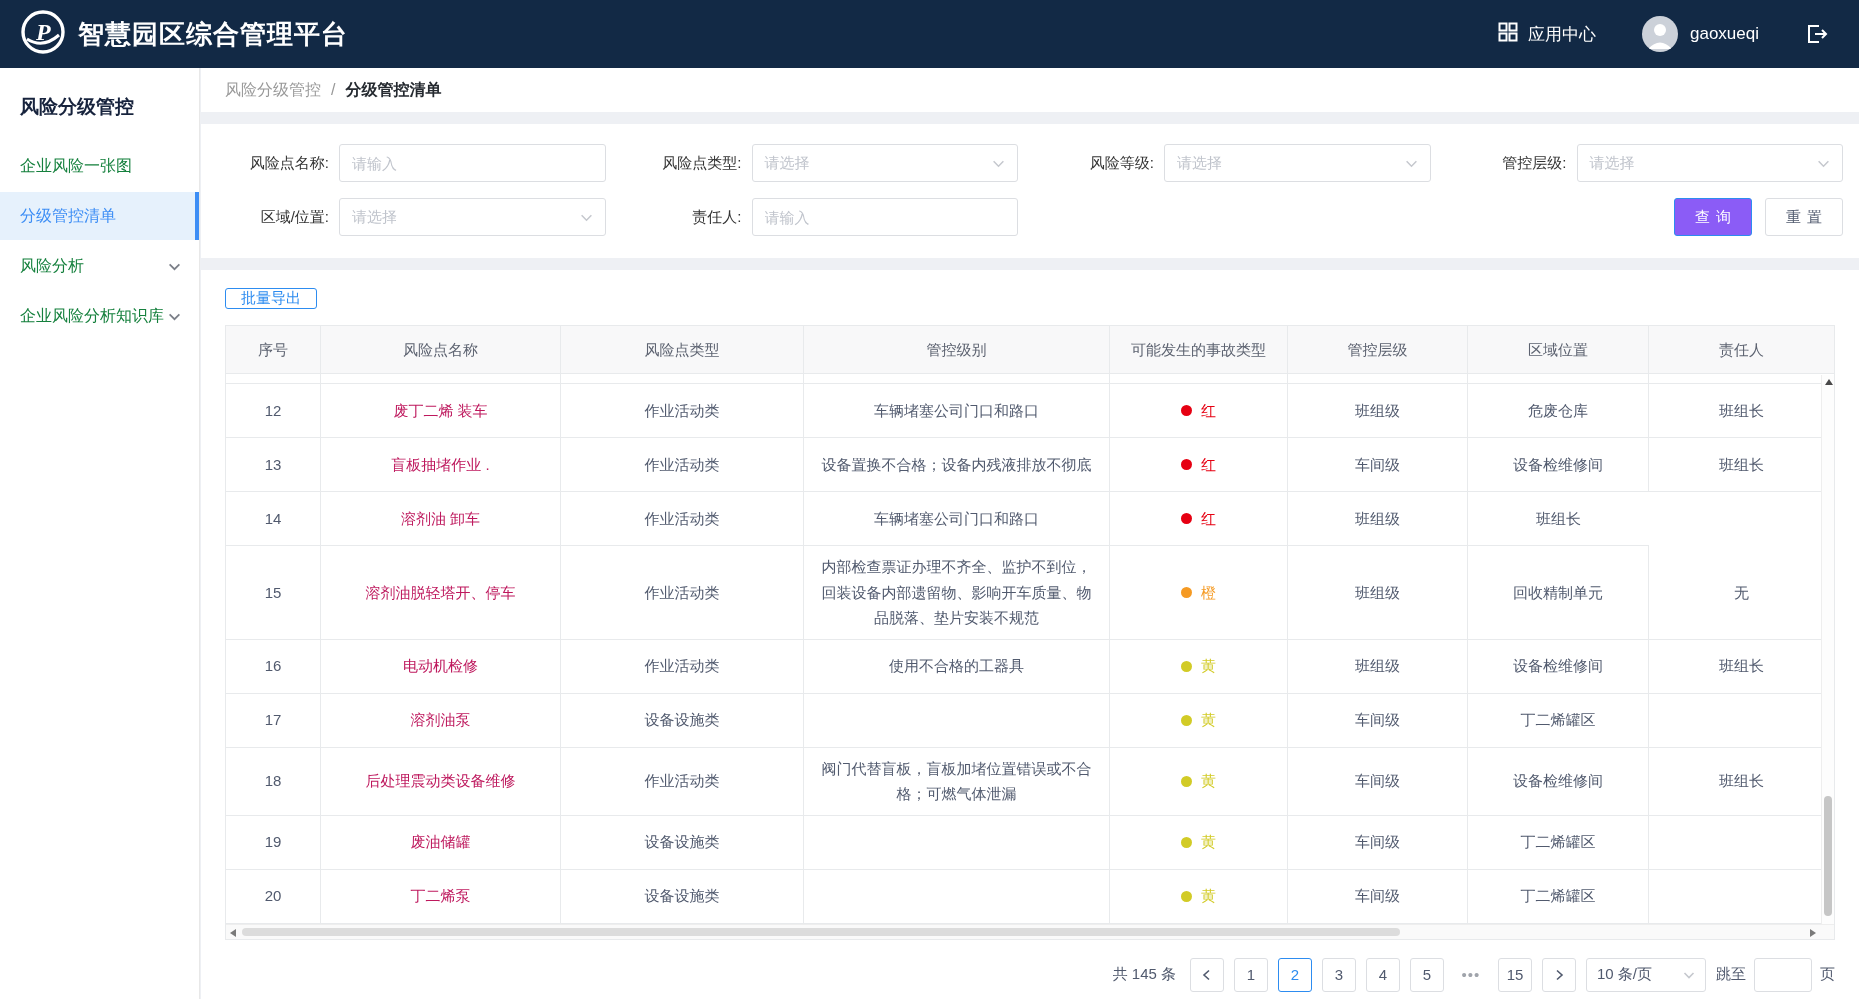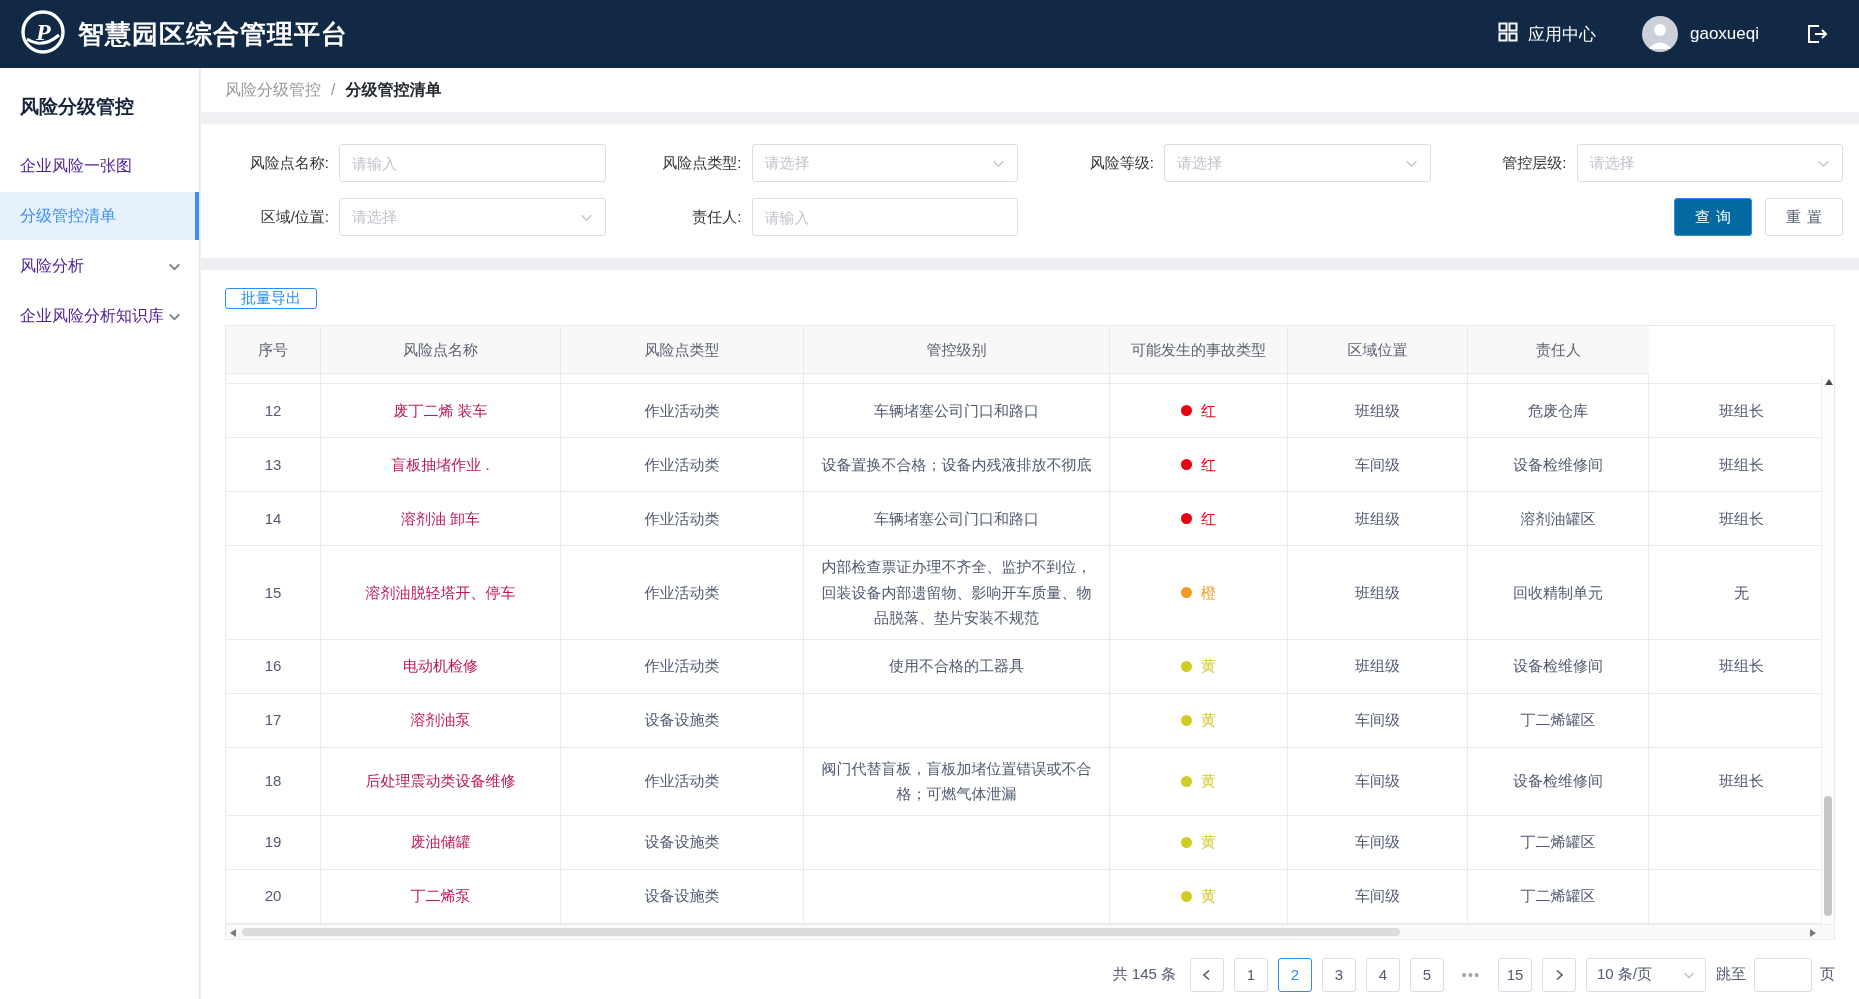--- a/index.html
+++ b/index.html
@@ -16,21 +16,21 @@
   .user { display:flex; align-items:center; gap:12px; cursor:pointer; }
   .avatar { width:36px; height:36px; border-radius:50%; background:#ccd1d9;
     display:flex; align-items:center; justify-content:center; overflow:hidden; }
   .logout { cursor:pointer; display:flex; align-items:center; }
 
   
   .sidebar { position:fixed; top:68px; left:0; bottom:0; width:200px; background:#fff;
     border-right:1px solid #e8e8e8; z-index:2; }
   .sidebar-title { font-size:19px; font-weight:700; color:#17233d; padding:26px 20px 22px 20px; }
   .side-item { height:48px; display:flex; align-items:center; justify-content:space-between;
-    padding:0 18px 0 20px; font-size:16px; color:#4c1d95; cursor:pointer; margin-bottom:2px; }
+    padding:0 18px 0 20px; font-size:16px; color:#15803d; cursor:pointer; margin-bottom:2px; }
   .side-item.active { background:#e6f1fc; color:#3d8ef5; border-right:4px solid #3d8ef5; padding-right:14px; }
   .side-item .chev { color:#7a7e87; display:flex; }
 
   
   .main { margin-left:201px; height:calc(100% - 68px); display:flex; flex-direction:column; }
   .breadcrumb-bar { background:#fff; height:44px; flex:none; display:flex; align-items:center;
     padding:0 24px; font-size:16px; }
   .crumb-parent { color:#999; cursor:pointer; }
   .crumb-sep { color:#999; margin:0 10px; }
   .crumb-current { color:#24292f; font-weight:600; }
@@ -43,21 +43,21 @@
   .flabel { flex:none; width:116px; text-align:right; padding-right:10px; font-size:15px; color:#333; }
   .fcontrol { flex:1; min-width:0; height:38px; border:1px solid #dcdee2; border-radius:3px;
     background:#fff; display:flex; align-items:center; padding:0 12px; font-size:15px; cursor:pointer; }
   input.fcontrol { cursor:text; color:#515a6e; }
   input.fcontrol::placeholder { color:#c0c4cc; }
   .fcontrol .ph { color:#c0c4cc; }
   .fcontrol .arr { margin-left:auto; display:flex; color:#c5c8ce; }
   .filter-actions { grid-column:3 / 5; display:flex; align-items:center; justify-content:flex-end; gap:13px; }
   .btn { height:38px; border-radius:3px; font-size:15px; cursor:pointer; border:1px solid #dcdee2;
     background:#fff; color:#515a6e; padding:0 14px 0 20px; letter-spacing:6px; }
-  .btn-primary { background:#0369a1; border-color:#2d8cf0; color:#fff; }
+  .btn-primary { background:#8b5cf6; border-color:#2d8cf0; color:#fff; }
 
   
   .content-panel { background:#fff; margin-top:12px; flex:1; padding:18px 24px 10px 24px;
     display:flex; flex-direction:column; overflow:hidden; }
   .export-btn { height:36px; width:fit-content; padding:0 15px; border:1px solid #2d8cf0;
     color:#2d8cf0; background:#fff; border-radius:3px; font-size:15px; cursor:pointer; }
   .table { margin-top:16px; border:1px solid #e8eaec; position:relative; font-size:15px; flex:none; }
   .trow { display:grid; grid-template-columns:95px 240px 243px 306px 178px 180px 181px minmax(0,1fr); }
   .tc { border-right:1px solid #e8eaec; border-bottom:1px solid #e8eaec; min-height:54px;
     display:flex; align-items:center; justify-content:center; text-align:center;
@@ -241,20 +241,21 @@
   <div class="content-panel">
     <button class="export-btn">批量导出</button>
 
     <div class="table">
       <div class="trow thead" id="thead">
           <div class="tc">序号</div>
           <div class="tc">风险点名称</div>
           <div class="tc">风险点类型</div>
           <div class="tc">管控级别</div>
           <div class="tc">可能发生的事故类型</div>
+          <div class="tc">管控层级</div>
           <div class="tc">区域位置</div>
           <div class="tc">责任人</div>
         </div>
       <div id="tbody">
           <div class="trow sliver">
             <div class="tc"></div>
             <div class="tc"></div>
             <div class="tc"></div>
             <div class="tc"></div>
             <div class="tc"></div>
@@ -303,21 +304,20 @@
             </div>
             <div class="tc">作业活动类</div>
             <div class="tc">车辆堵塞公司门口和路口</div>
             <div class="tc">
               <span class="level">
                 <span class="dot" style="background: rgb(230, 0, 18);"></span>
                 <span style="color: rgb(230, 0, 18);">红</span>
               </span>
             </div>
             <div class="tc">班组级</div>
-            <div class="tc">溶剂油罐区</div>
             <div class="tc">班组长</div>
           </div>
           <div class="trow">
             <div class="tc">15</div>
             <div class="tc">
               <span class="link">溶剂油脱轻塔开、停车</span>
             </div>
             <div class="tc">作业活动类</div>
             <div class="tc">内部检查票证办理不齐全、监护不到位，回装设备内部遗留物、影响开车质量、物品脱落、垫片安装不规范</div>
             <div class="tc">

